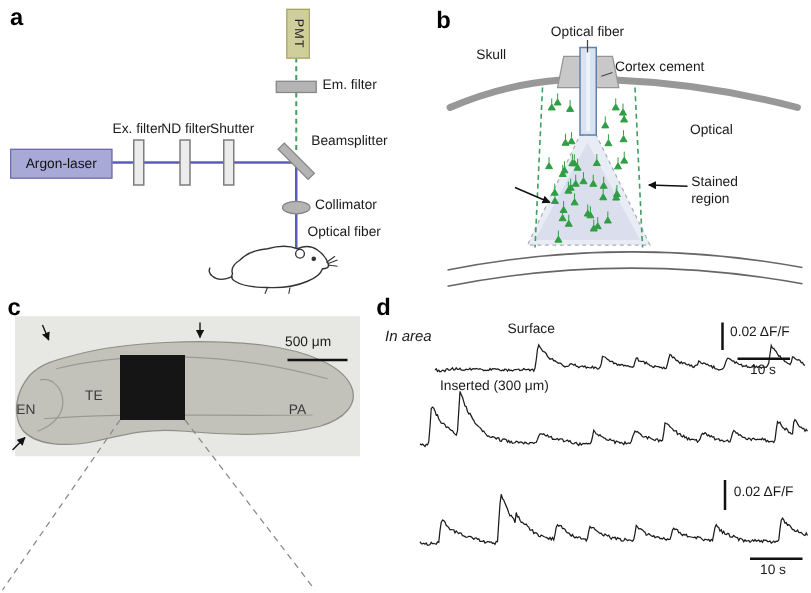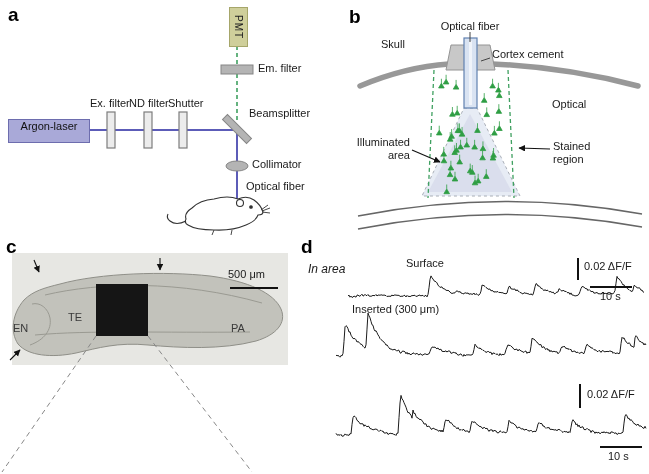--- a/index.html
+++ b/index.html
@@ -13,21 +13,21 @@
   .lbl{position:absolute;font-size:11px;color:#1a1a1a;line-height:1.18;white-space:nowrap;}
   .pre{white-space:pre-line;}
   .right{text-align:right;}
   .center{text-align:center;}
   .italic{font-style:italic;}
   .panel-letter{position:absolute;font-weight:bold;font-size:19px;color:#000;}
   .pmt-box{position:absolute;left:229px;top:7px;width:17px;height:38px;background:var(--pmt);
            border:1px solid #a6a66a;display:flex;align-items:center;justify-content:center;}
   .vtext{writing-mode:vertical-rl;font-size:10px;color:#222;letter-spacing:1px;}
   .laser-box{position:absolute;left:8px;top:119px;width:80px;height:22px;background:var(--laser);
-             border:1px solid #6d6dae;display:flex;align-items:flex-start;justify-content:center;
+             border:1px solid #6d6dae;display:flex;align-items:center;justify-content:center;
              font-size:11px;color:#111;}
   
   .beam{stroke:var(--beam-blue);stroke-width:2;fill:none;}
   .emline{stroke:var(--em-green);stroke-width:1.6;stroke-dasharray:4 3;fill:none;}
   .optic{fill:#b4b4b4;stroke:#858585;stroke-width:1;}
   .bar{fill:#ececec;stroke:#7d7d7d;stroke-width:1.2;}
   .mouse{fill:#fff;stroke:#333;stroke-width:1.1;}
   .skull{stroke:#989898;stroke-width:5.5;fill:none;stroke-linecap:round;}
   .cement{fill:#c8c8c8;stroke:#949494;stroke-width:1;}
   .fiber{fill:#d9e3f2;stroke:#6080b0;stroke-width:1.2;}
@@ -181,22 +181,20 @@
   <div class="laser-box">
     <span>Argon-laser</span>
   </div>
   <div class="lbl" style="left:252px;top:158px">Collimator</div>
   <div class="lbl" style="left:246px;top:180px">Optical fiber</div>
 
   <div class="lbl center" style="left:435px;top:20px;width:70px;white-space:normal">Optical fiber</div>
   <div class="lbl" style="left:381px;top:38px">Skull</div>
   <div class="lbl" style="left:492px;top:48px">Cortex cement</div>
   <div class="lbl" style="left:552px;top:98px">Optical</div>
-  <div class="lbl pre right" style="left:348px;top:136px;width:62px">Illuminated
-area</div>
   <div class="lbl pre" style="left:553px;top:140px">Stained
 region</div>
 
   <div class="lbl" style="left:228px;top:268px">500 μm</div>
   <div class="lbl" style="left:68px;top:311px;color:#3a3a3a">TE</div>
   <div class="lbl" style="left:13px;top:322px;color:#3a3a3a">EN</div>
   <div class="lbl" style="left:231px;top:322px;color:#3a3a3a">PA</div>
 
   <div class="lbl italic" style="left:308px;top:262px;font-size:12px">In area</div>
   <div class="lbl" style="left:406px;top:257px">Surface</div>

